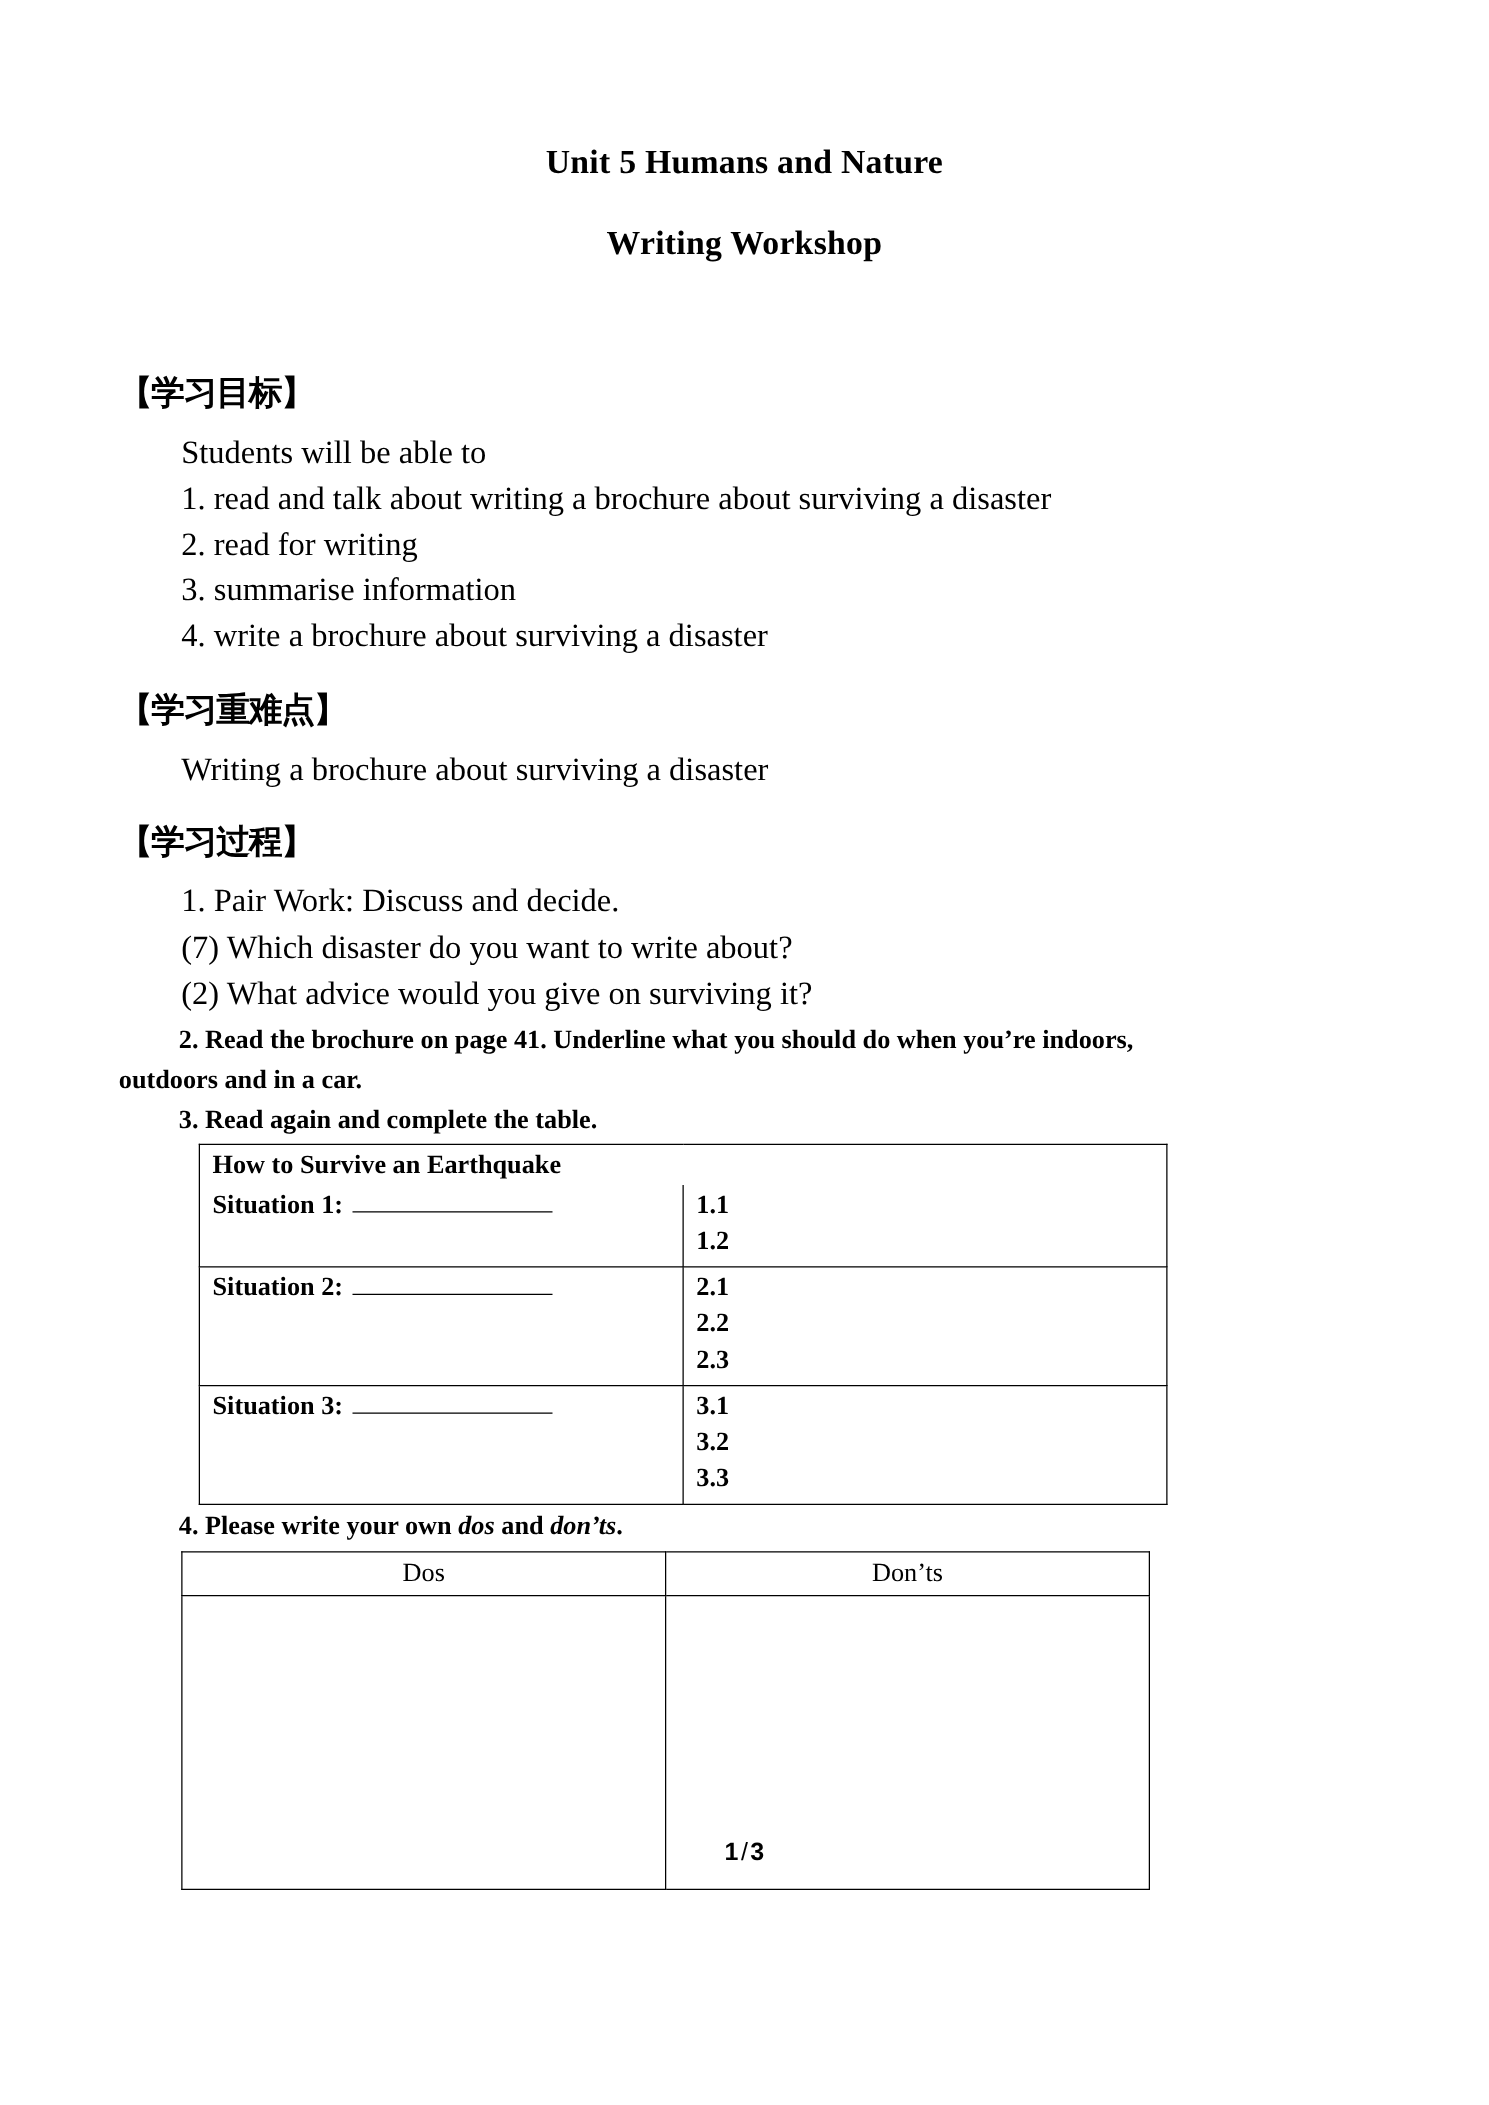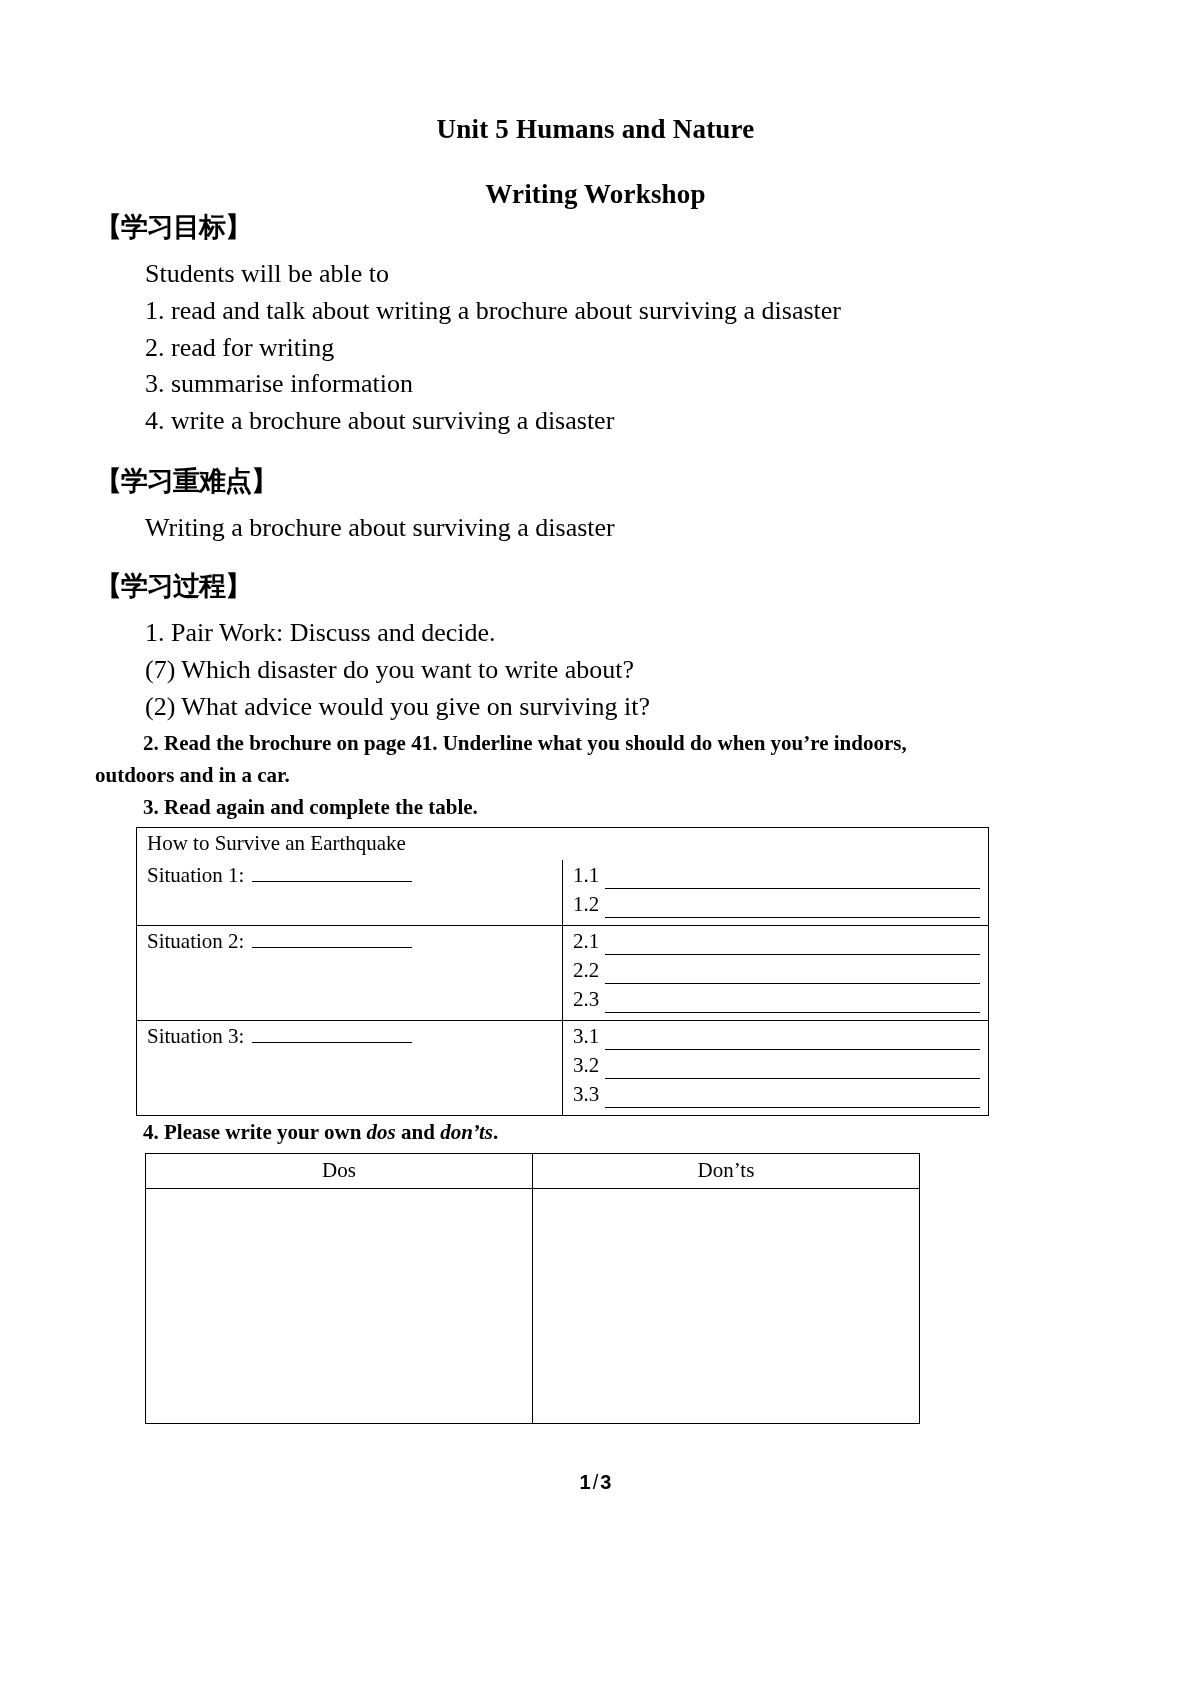--- a/index.html
+++ b/index.html
@@ -34,21 +34,21 @@
 
   
   .cjk-heading {
     font-family: "DejaVu Sans", "Liberation Sans", sans-serif;
     font-weight: bold;
     font-size: 27px;
     line-height: 1.25;
     margin: 0;
     letter-spacing: -1px;
   }
-  .h-goals   { }
+  .h-goals   { margin-top: 88px; }
   .h-focus   { margin-top: 24px; }
   .h-process { margin-top: 22px; }
 
   
   .body-block {
     font-size: 26px;
     line-height: 1.42;
     margin-top: 12px;
     padding-left: 50px;
   }
@@ -67,39 +67,41 @@
     font-size: 21px;
     font-weight: bold;
     line-height: 1.42;
     padding-left: 48px;
     margin-top: 2px;
   }
 
   
   .tbl {
     border-collapse: collapse;
-    width: 853px;
-    margin-left: 41px;
+    width: 775px;
+    margin-left: 64px;
     margin-top: 4px;
     table-layout: fixed;
+    font-weight: bold;
   }
   .tbl td {
     border: 1.5px solid #000000;
     vertical-align: top;
     padding: 0;
     font-size: 21px;
   }
   .cell-pad { padding: 3px 8px 4px 10px; }
 
   .sit-col { width: 315px; }
 
   .blank-row {
     display: flex;
     align-items: baseline;
     height: 29px;
+    flex-direction: column;
   }
   .blank-label { white-space: nowrap; padding-right: 6px; }
   .blank-rule {
     flex: 1 1 auto;
     border-bottom: 1.3px solid #000;
     height: 19px;
     align-self: flex-end;
     margin-bottom: 3px;
   }
   .rule-short {

